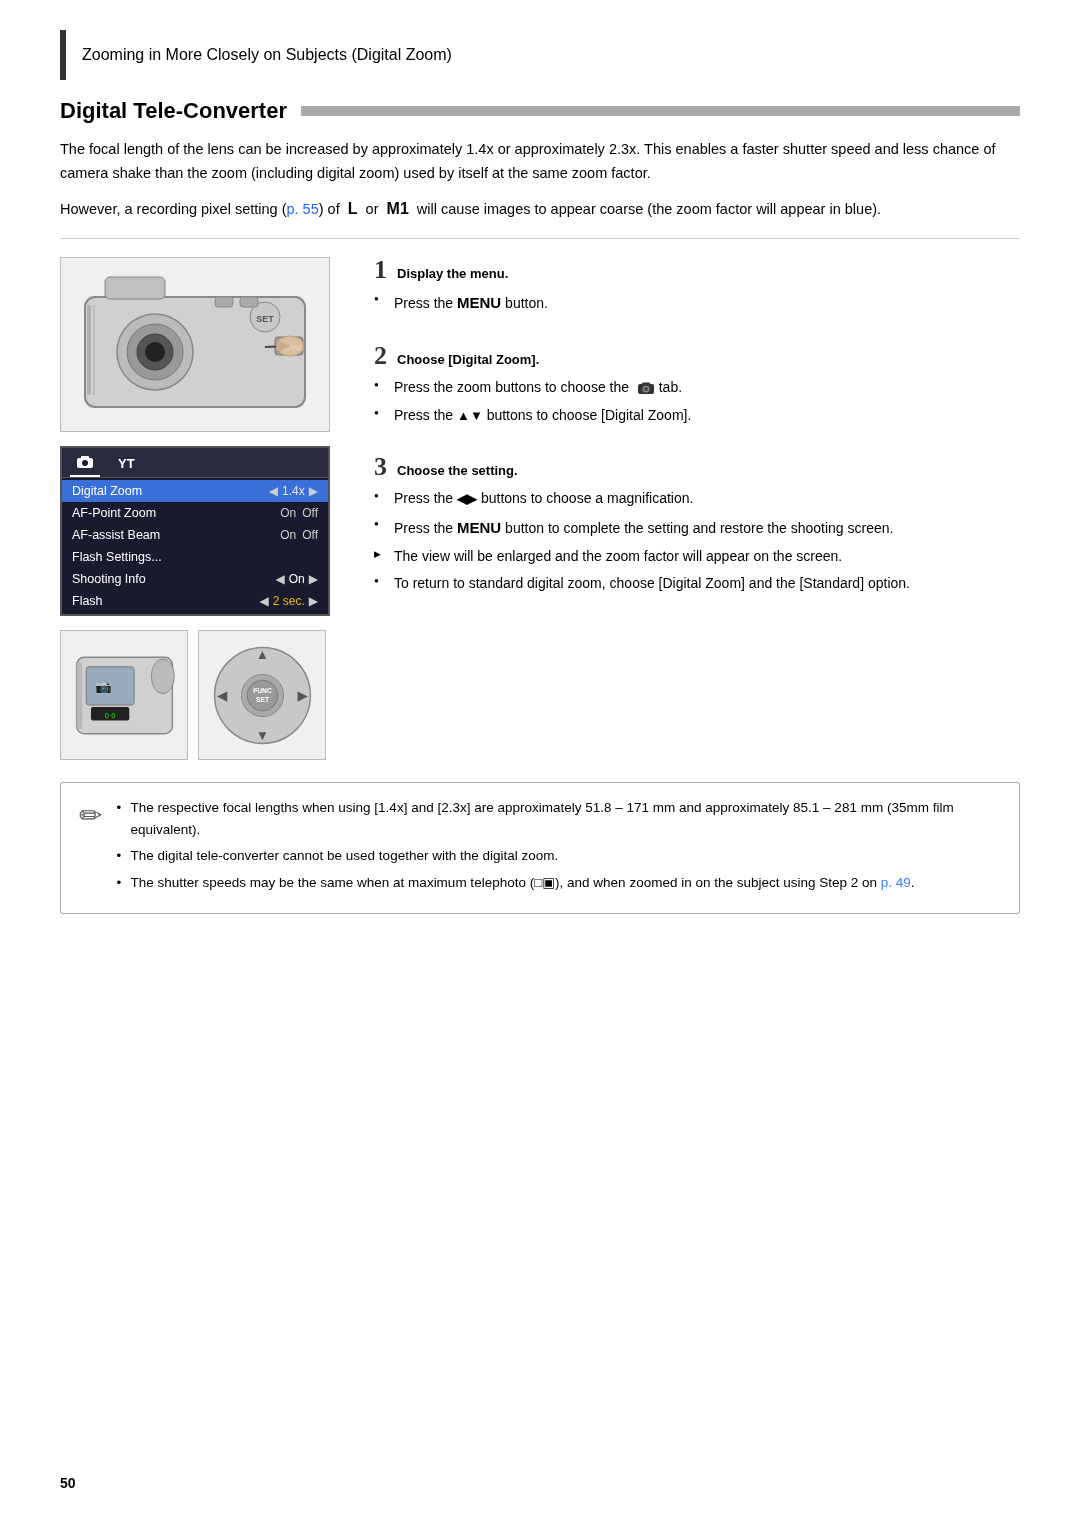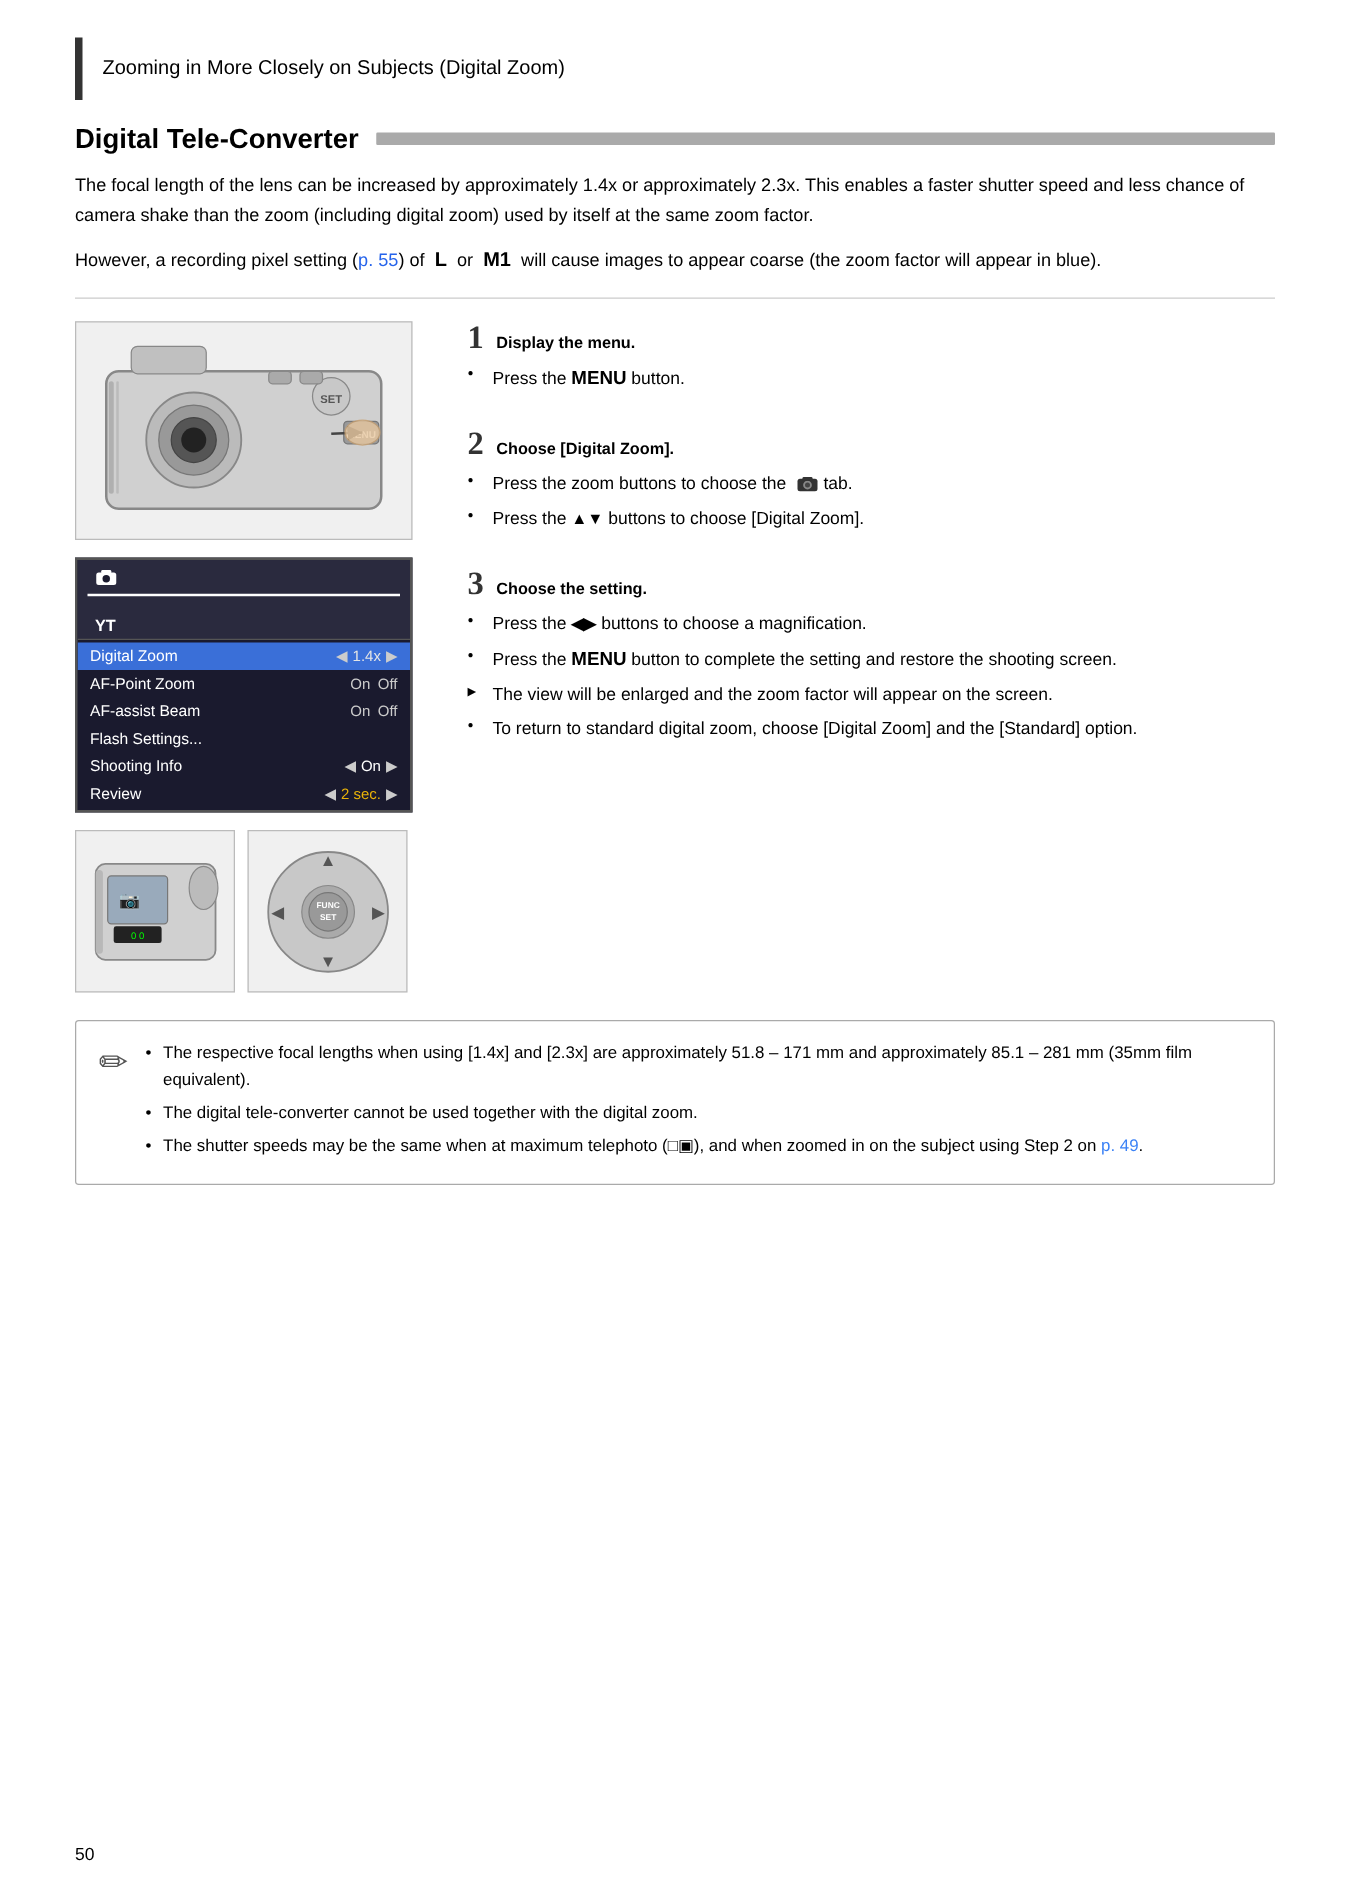--- a/index.html
+++ b/index.html
@@ -119,21 +119,20 @@
       width: 270px;
       padding: 0;
       overflow: hidden;
     }
     .menu-tabs {
       display: flex;
       background: #2a2a3e;
       border-bottom: 1px solid #555;
       padding: 4px 8px 0 8px;
       gap: 12px;
-      flex-direction: column;
     }
     .menu-tab {
       color: #fff;
       font-size: 13px;
       padding: 3px 6px;
       cursor: pointer;
     }
     .menu-tab.active {
       border-bottom: 2px solid #fff;
     }
@@ -290,21 +289,21 @@
     .notes-content .link {
       color: #3b82f6;
     }
 
     
     .page-number {
       position: absolute;
       bottom: 30px;
       left: 60px;
       font-size: 14px;
-      font-weight: normal;
+      font-weight: bold;
     }
   </style>
 </head>
 <body>
 
 <div class="page-container">
 
   <div class="top-bar">
     <div class="top-bar-line"></div>
     <span class="top-bar-title">Zooming in More Closely on Subjects (Digital Zoom)</span>
@@ -405,21 +404,21 @@
           </div>
           <div class="menu-item">
             <span>Shooting Info</span>
             <div class="menu-item-value">
               <span>◀</span>
                 <span style="color:#fff;">On</span>
                 <span>▶</span>
             </div>
           </div>
           <div class="menu-item">
-            <span>Review</span>
+            <span>Flash</span>
             <div class="menu-item-value">
               <span>◀</span>
                 <span style="color:#eab308;">2 sec.</span>
                 <span>▶</span>
             </div>
           </div>
         </div>
       </div>
 
       <div class="controls-row">

